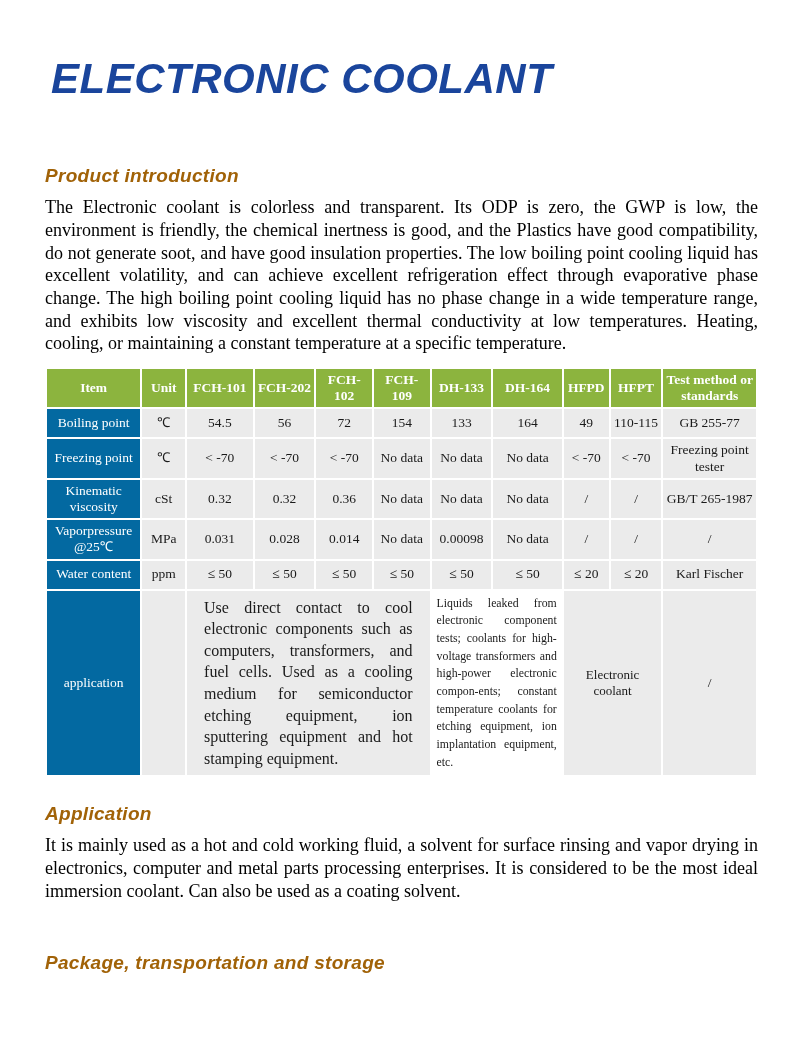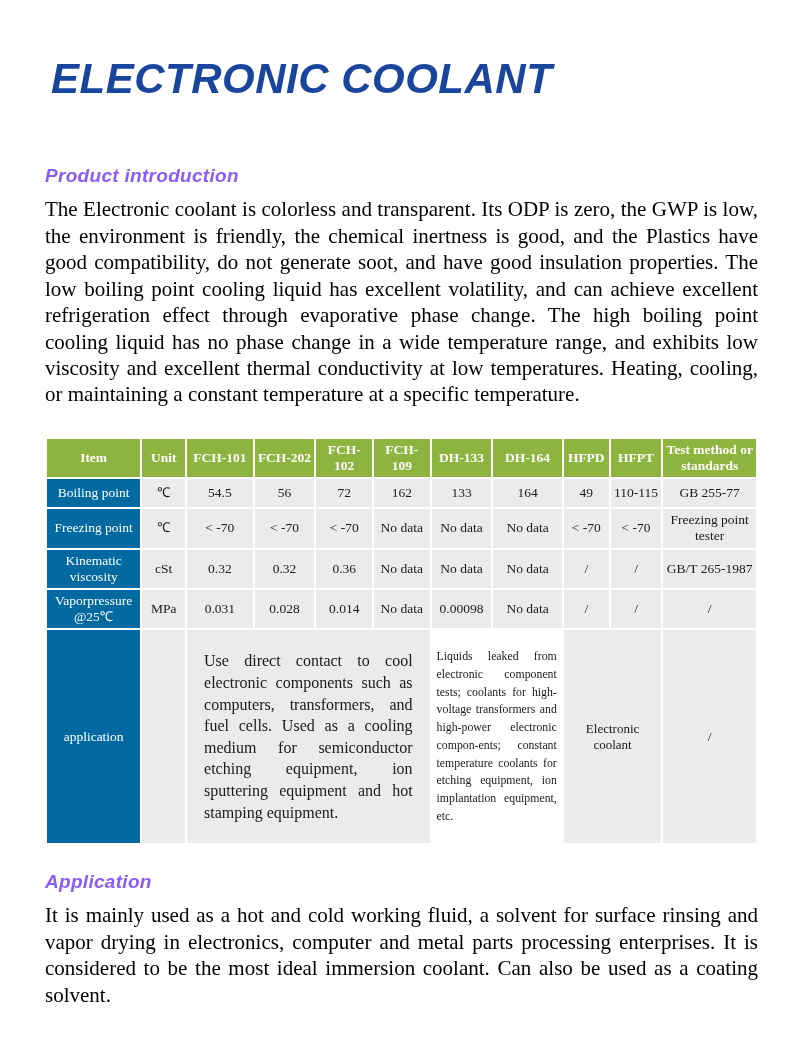--- a/index.html
+++ b/index.html
@@ -21,37 +21,37 @@
     letter-spacing: 0.5px;
     color: #1A459C;
     margin-left: 6px;
     line-height: 1.15;
   }
   .section-heading {
     font-family: "Liberation Sans", sans-serif;
     font-weight: bold;
     font-style: italic;
     font-size: 19px;
-    color: #8b5cf6;
+    color: #a16207;
     letter-spacing: 0.3px;
   }
   .h-intro     { margin-top: 62px; }
   .h-technical { margin-top: 34px; }
   .h-application { margin-top: 26px; }
   .h-package   { margin-top: 50px; }
   .body-text {
     margin-top: 9px;
-    font-size: 21px;
+    font-size: 18px;
     line-height: 1.26;
     text-align: justify;
     color: #000000;
   }
   
   table.tech {
-    margin-top: 29px;
+    margin-top: 12px;
     width: 713px;
     border-collapse: collapse;
     table-layout: fixed;
     font-size: 13.5px;
   }
   table.tech th, table.tech td {
     border: 2px solid #ffffff;
     text-align: center;
     vertical-align: middle;
     padding: 3px 2px;
@@ -74,21 +74,21 @@
   table.tech td.app-fch {
     text-align: justify;
     font-size: 16px;
     padding: 4px 17px;
     line-height: 1.35;
   }
   table.tech td.app-dh {
     background: #ffffff;
     text-align: justify;
     font-size: 11.8px;
-    padding: 18px 5px;
+    padding: 4px 5px;
     line-height: 1.5;
   }
   table.tech td.app-hf { font-size: 13px; }
   table.tech tr.app-row td { height: 108px; }
 </style>
 </head>
 <body>
 
 <div class="page">
 
@@ -127,21 +127,21 @@
         <th>Test method or standards</th>
       </tr>
     </thead>
     <tbody>
       <tr>
         <td class="item-cell">Boiling point</td>
         <td>℃</td>
         <td>54.5</td>
         <td>56</td>
         <td>72</td>
-        <td>162</td>
+        <td>154</td>
         <td>133</td>
         <td>164</td>
         <td>49</td>
         <td>110-115</td>
         <td>GB 255-77</td>
       </tr>
       <tr>
         <td class="item-cell">Freezing point</td>
         <td>℃</td>
         <td>&lt; -70</td>
@@ -172,20 +172,33 @@
         <td>MPa</td>
         <td>0.031</td>
         <td>0.028</td>
         <td>0.014</td>
         <td>No data</td>
         <td>0.00098</td>
         <td>No data</td>
         <td>/</td>
         <td>/</td>
         <td>/</td>
+      </tr>
+      <tr>
+        <td class="item-cell">Water content</td>
+        <td>ppm</td>
+        <td>≤ 50</td>
+        <td>≤ 50</td>
+        <td>≤ 50</td>
+        <td>≤ 50</td>
+        <td>≤ 50</td>
+        <td>≤ 50</td>
+        <td>≤ 20</td>
+        <td>≤ 20</td>
+        <td>Karl Fischer</td>
       </tr>
       <tr class="app-row">
         <td class="item-cell">application</td>
         <td></td>
         <td class="app-fch" colspan="4">Use direct contact to cool electronic components such as computers, transformers, and fuel cells. Used as a cooling medium for semiconductor etching equipment, ion sputtering equipment and hot stamping equipment.</td>
         <td class="app-dh" colspan="2">Liquids leaked from electronic component tests; coolants for high-voltage transformers and high-power electronic compon-ents; constant temperature coolants for etching equipment, ion implantation equipment, etc.</td>
         <td class="app-hf" colspan="2">Electronic coolant</td>
         <td>/</td>
       </tr>
     </tbody>

